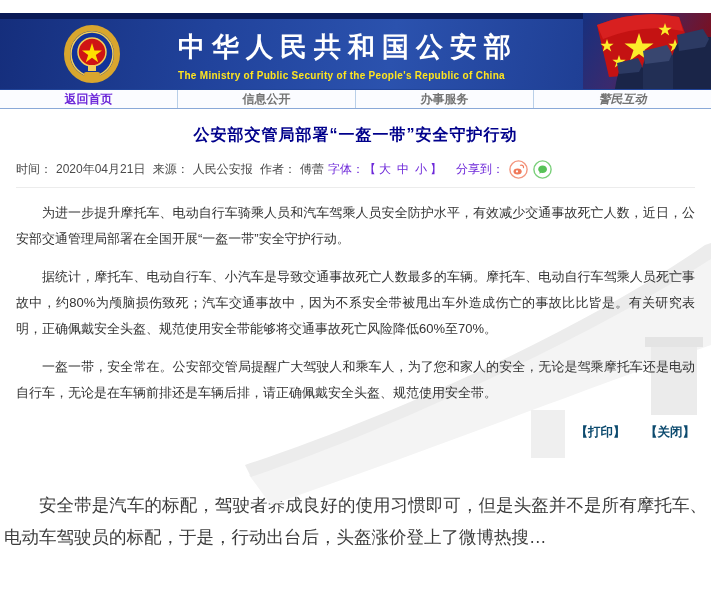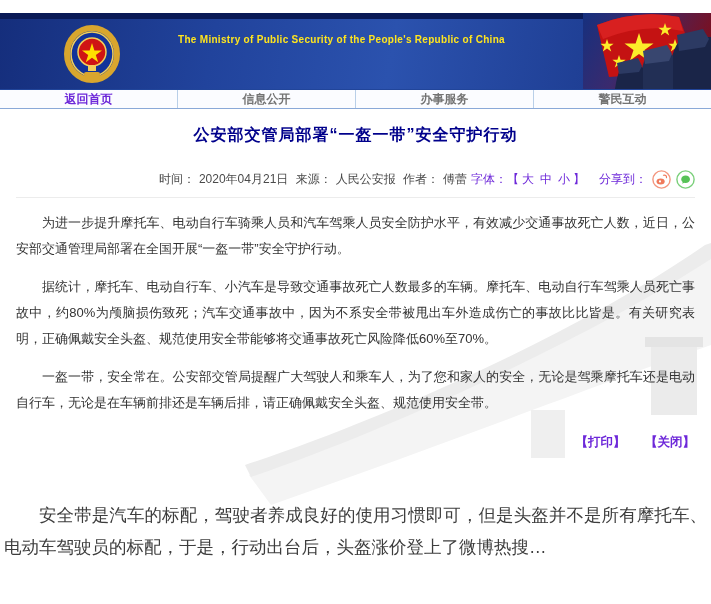--- a/index.html
+++ b/index.html
@@ -14,43 +14,43 @@
   .emblem-wrap { position:absolute; left:64px; top:6px; width:56px; height:58px; }
   .header-titles { position:absolute; left:178px; top:10px; }
   .header-title-cn { color:#ffffff; font-size:27px; font-weight:bold; letter-spacing:7px; white-space:nowrap; }
   .header-title-en { color:#ffe51e; font-size:10px; font-weight:bold; margin-top:5px; letter-spacing:0.3px; white-space:nowrap; }
   .flag-art { position:absolute; right:0; top:-6px; width:128px; height:76px; }
 
   
   .nav { display:flex; height:18px; border-top:1px solid #21459a; border-bottom:1px solid #8aa9d8; background:#fbfcff; }
   .nav-item { flex:1; text-align:center; font-size:12px; font-weight:bold; line-height:18px;
     color:#737373; border-right:1px solid #b9cfe8; cursor:pointer; }
-  .nav-item:last-child { border-right:none; }
+  .nav-item:last-child { border-right:none;font-style:italic; }
   .nav-item.home { color:#6d28d9; }
 
   
   .main { position:relative; padding:0 16px; }
   .watermark { position:absolute; right:0; top:100px; width:480px; height:330px; pointer-events:none; z-index:0; }
   .content { position:relative; z-index:1; }
 
   .article-title { margin-top:16px; text-align:center; color:#00008b; font-size:16px; font-weight:bold; letter-spacing:1px; }
 
-  .meta-row { margin-top:24px; display:flex; justify-content:flex-end; align-items:center; font-size:12px; color:#4a4a4a; }
+  .meta-row { margin-top:14px; display:flex; justify-content:flex-start; align-items:center; font-size:12px; color:#4a4a4a; }
   .meta-left span { margin-right:4px; }
   .meta-group { margin-right:8px; }
   .meta-right { display:flex; align-items:center; color:#6d28d9; }
   .font-size-link { cursor:pointer; margin:0 3px; }
   .share-label { margin-left:14px; }
   .share-icon { width:19px; height:19px; margin-left:5px; cursor:pointer; display:inline-block; }
 
   .divider { border-bottom:1px solid #ececec; margin-top:8px; }
 
   p.body-p { margin:12px 0 0; font-size:13px; color:#333; line-height:26px; text-indent:2em; text-align:justify; }
 
-  .actions { margin-top:18px; text-align:right; font-size:12.5px; color:#6d28d9; font-weight:bold; }
+  .actions { margin-top:18px; text-align:right; font-size:12.5px; color:#0c4a6e; font-weight:bold; }
   .actions span { margin-left:16px; cursor:pointer; }
 
   
   .outer-text { margin-top:48px; padding:0 4px; font-size:17.5px; color:#3d3d3d; line-height:32px; text-indent:2em; text-align:justify; }
 </style>
 </head>
 <body>
 
 <div class="page">
 
@@ -63,20 +63,21 @@
           <ellipse cx="28" cy="29" rx="25" ry="26" fill="none" stroke="#d9a62e" stroke-width="6"></ellipse>
           <ellipse cx="28" cy="29" rx="21" ry="22" fill="#12339a" stroke="#f3cf5a" stroke-width="1.5"></ellipse>
           <circle cx="28" cy="27" r="14" fill="#cf1414" stroke="#f3cf5a" stroke-width="1.5"></circle>
           <polygon points="28,18 30.4,25.4 38,25.4 31.8,29.9 34.2,37.2 28,32.7 21.8,37.2 24.2,29.9 18,25.4 25.6,25.4" fill="#ffde00"></polygon>
           <rect x="20" y="47" width="16" height="5" rx="2" fill="#d9a62e"></rect>
           <rect x="24" y="40" width="8" height="6" fill="#f3cf5a"></rect>
         </svg>
       </div>
 
       <div class="header-titles">
+        <div class="header-title-cn">中华人民共和国公安部</div>
         <div class="header-title-en">The Ministry of Public Security of the People's Republic of China</div>
       </div>
 
       <div class="flag-art">
         <svg width="128" height="76" viewBox="0 0 128 76">
           <defs>
             <linearGradient id="fgbg" x1="0" y1="0" x2="1" y2="0.3">
               <stop offset="0" stop-color="#16307e"></stop>
               <stop offset="0.45" stop-color="#3a2a6e"></stop>
               <stop offset="1" stop-color="#7a1020"></stop>

